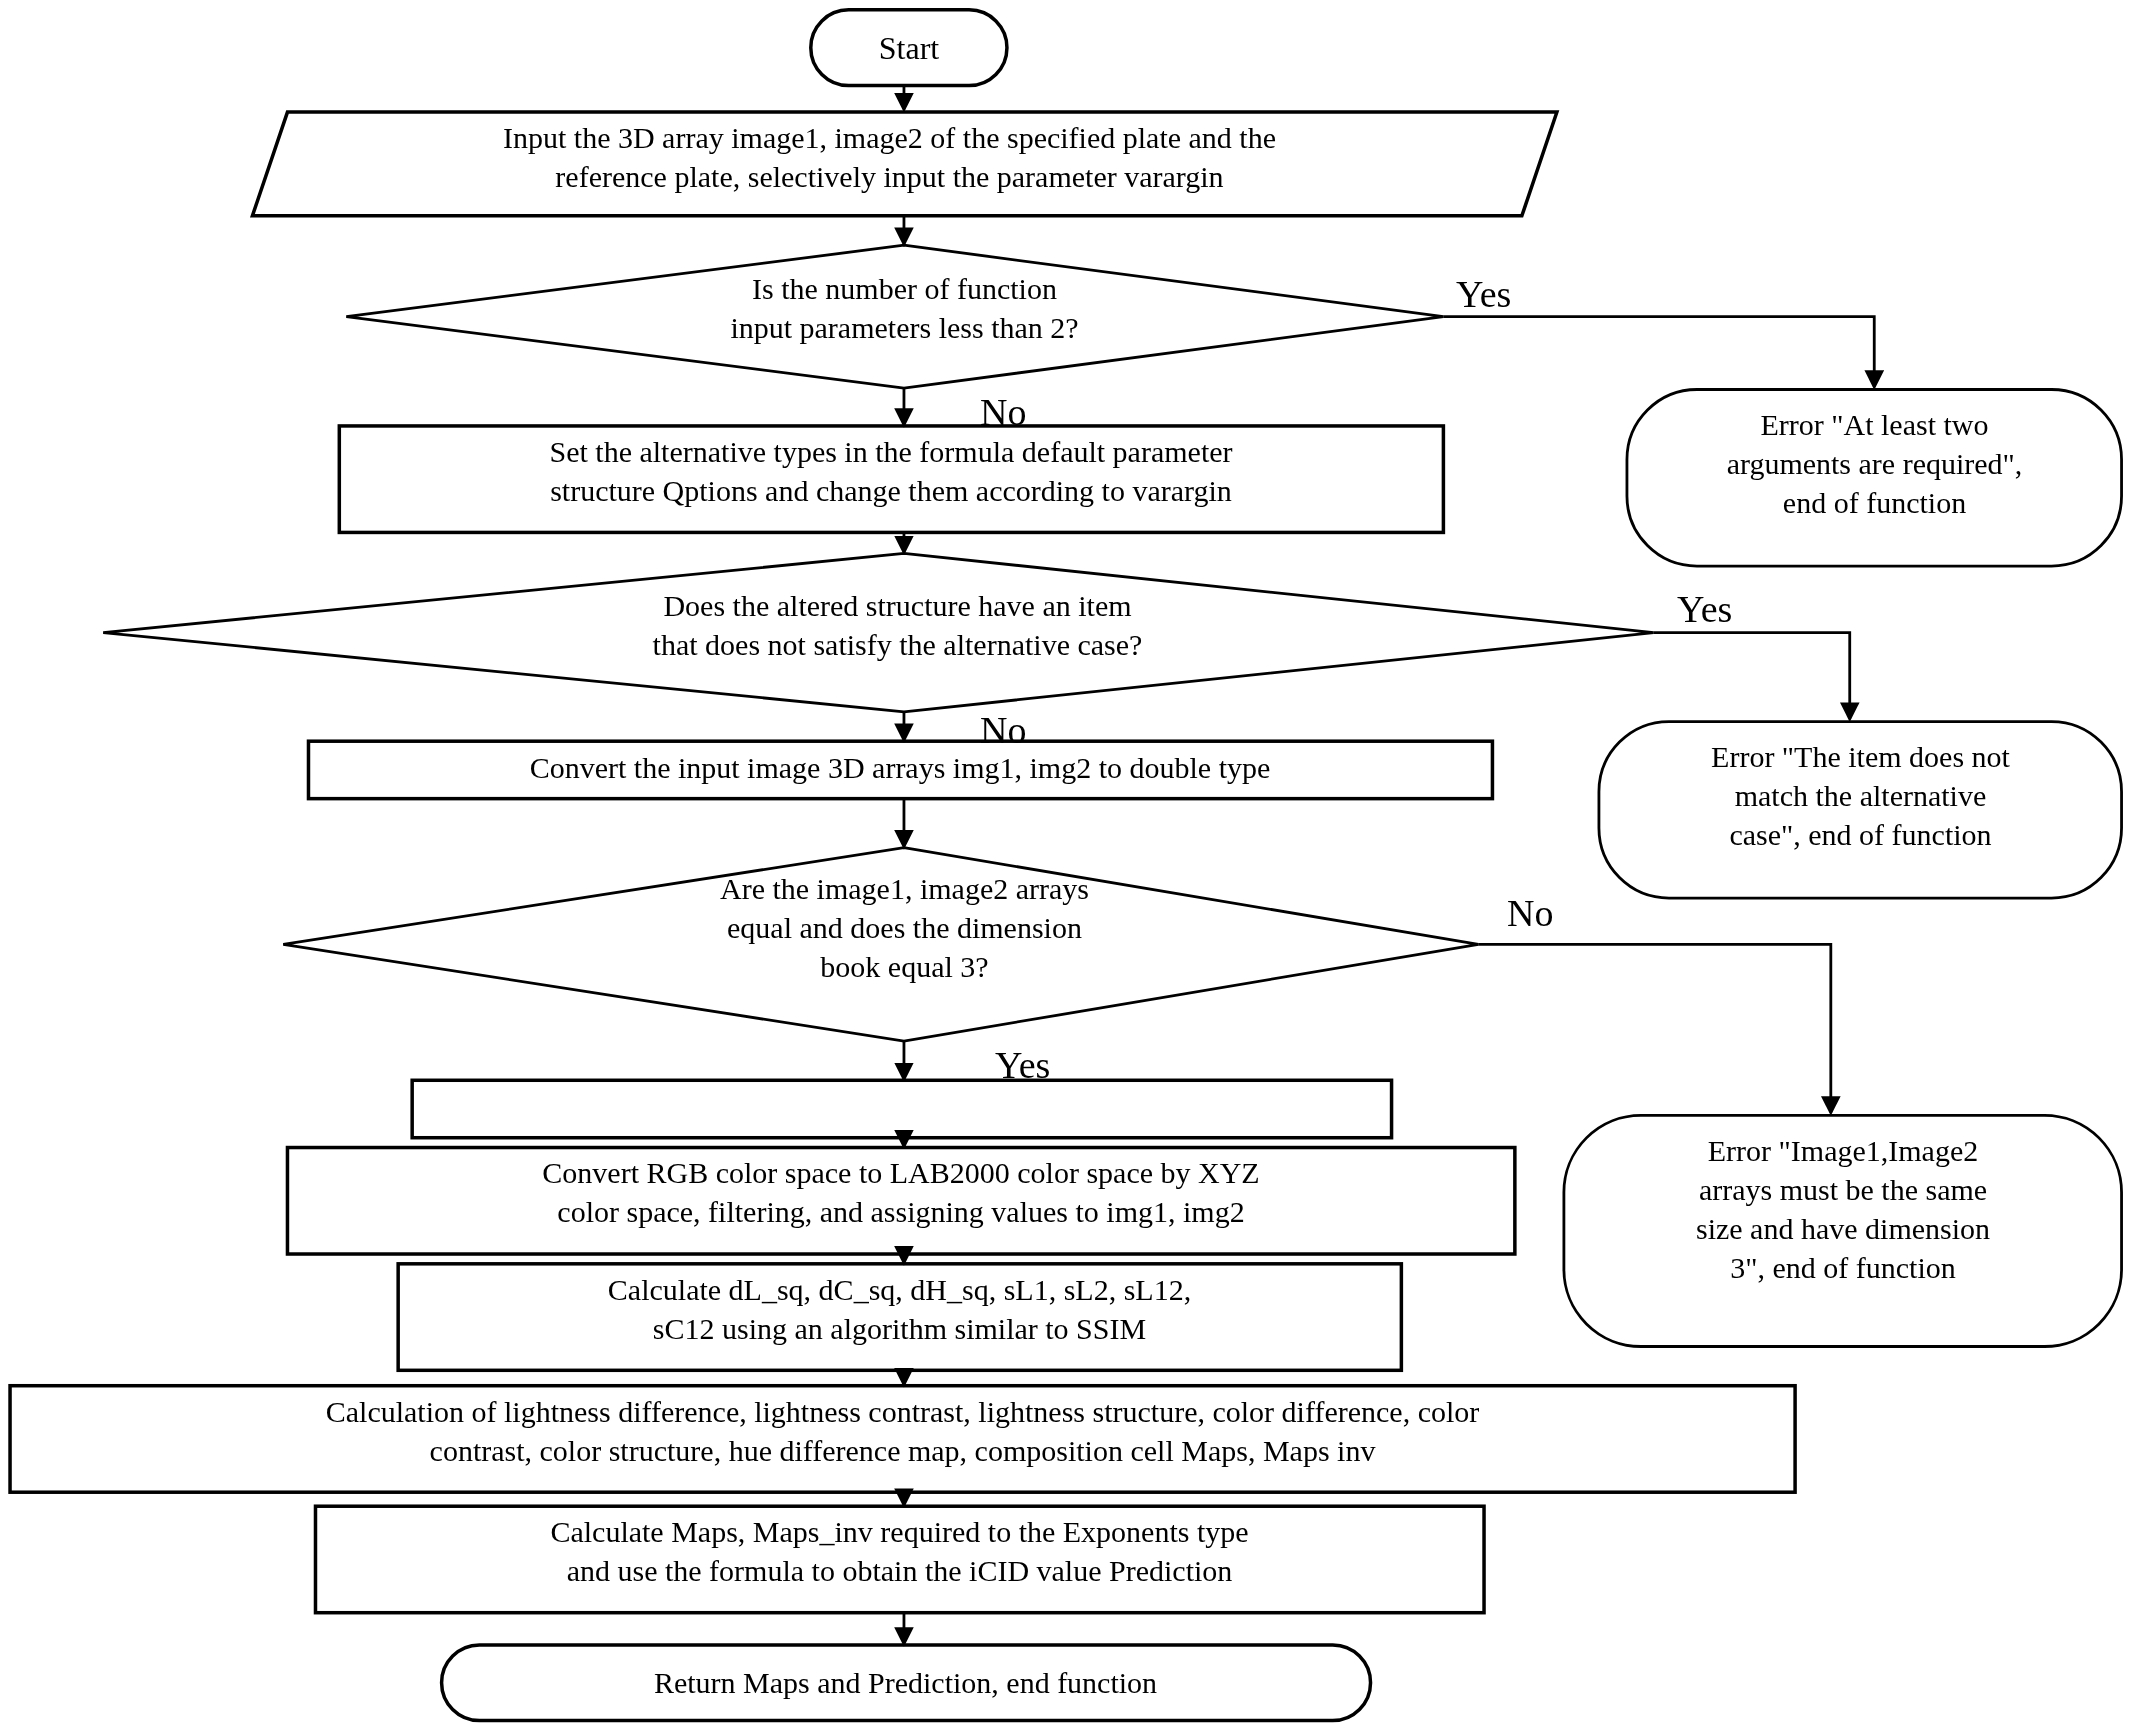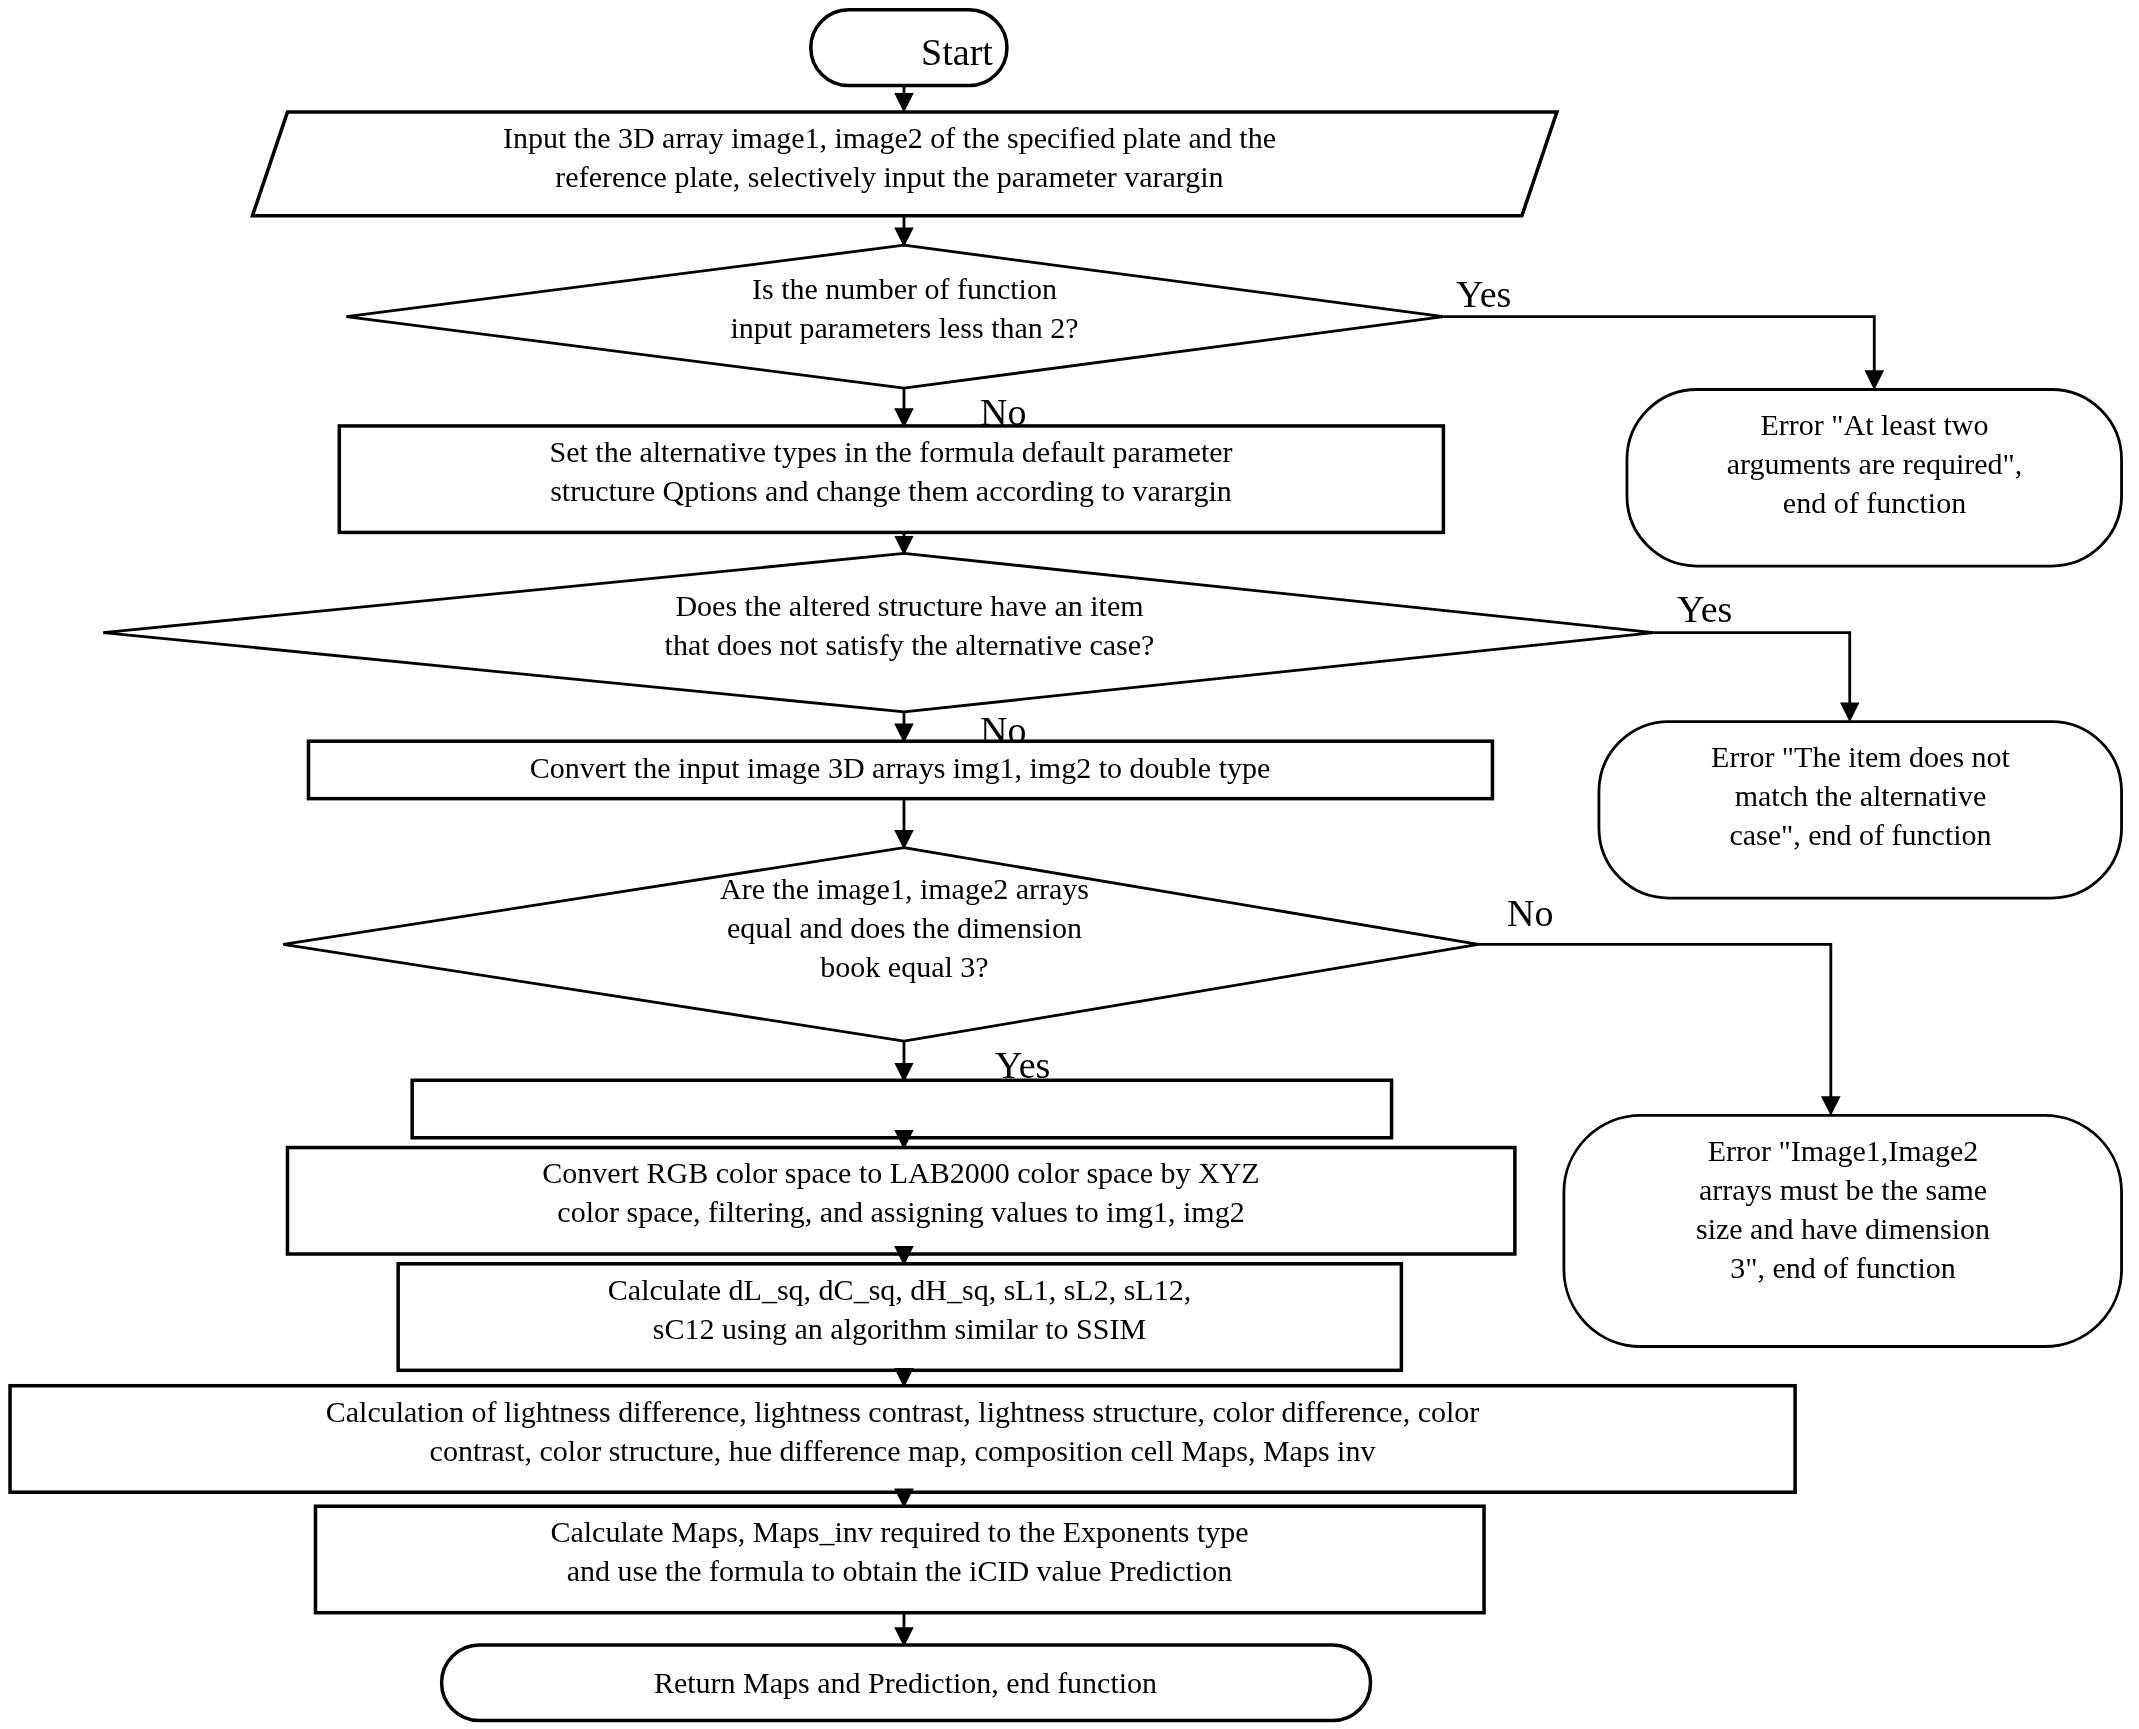--- a/index.html
+++ b/index.html
@@ -52,21 +52,21 @@
     line-height: 1.30;
     white-space: pre-line;
     pointer-events: none;
   }
   .edge-label {
     position: absolute;
     color: #000000;
     font-family: "Liberation Serif", "DejaVu Serif", serif;
     white-space: nowrap;
   }
-  .fs-start   { font-size: 38px; padding-left: 48px; }
+  .fs-start   { font-size: 32px; }
   .fs-node    { font-size: 30px; }
   .fs-label   { font-size: 38px; }
 </style>
 </head>
 <body>
 
 <div id="flowchart-root">
 
   <svg class="chart-svg" viewBox="0 0 3054 2468">
     <defs>
@@ -146,21 +146,21 @@
   <div class="node-text fs-node" style="left:554px; top:269px; width:701px;">Is the number of function
 input parameters less than 2?</div>
 
   <div class="node-text fs-node" style="left:1634px; top:405px; width:481px;">Error "At least two
 arguments are required",
 end of function</div>
 
   <div class="node-text fs-node" style="left:346px; top:432px; width:1090px;">Set the alternative  types in the formula  default parameter
 structure Qptions and change them according to varargin</div>
 
-  <div class="node-text fs-node" style="left:489px; top:586px; width:841px;">Does the altered structure have an item
+  <div class="node-text fs-node" style="left:477px; top:586px; width:841px;">Does the altered structure have an item
 that does not satisfy the alternative  case?</div>
 
   <div class="node-text fs-node" style="left:1606px; top:737px; width:509px;">Error "The item  does not
 match the alternative
 case", end of function</div>
 
   <div class="node-text fs-node" style="left:315px; top:748px; width:1170px;">Convert the input image  3D arrays img1,  img2  to double type</div>
 
   <div class="node-text fs-node" style="left:554px; top:869px; width:701px;">Are the image1, image2  arrays
 equal and does the dimension

